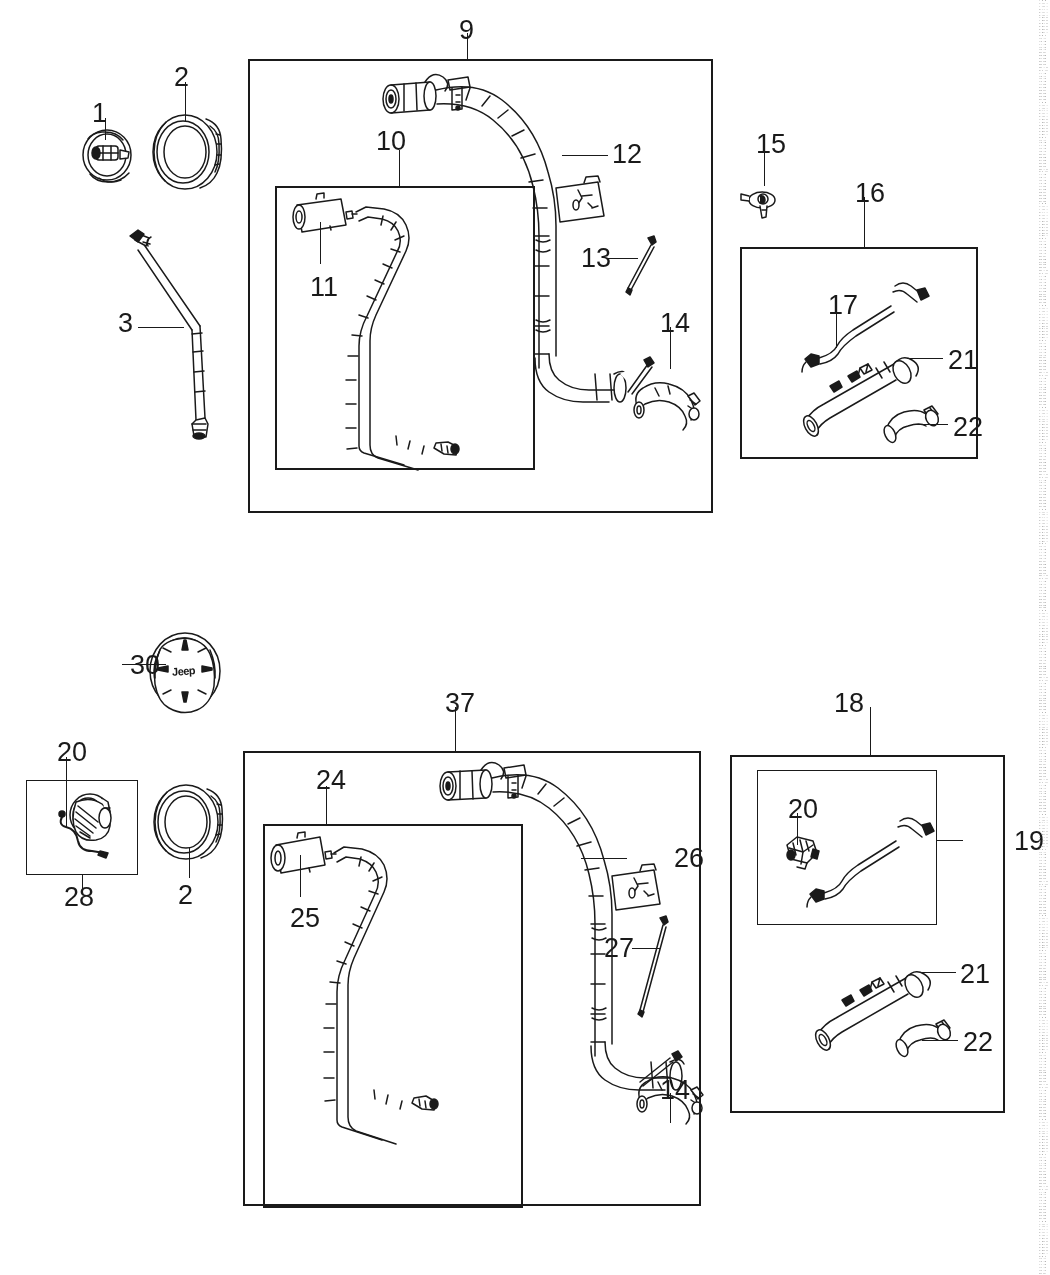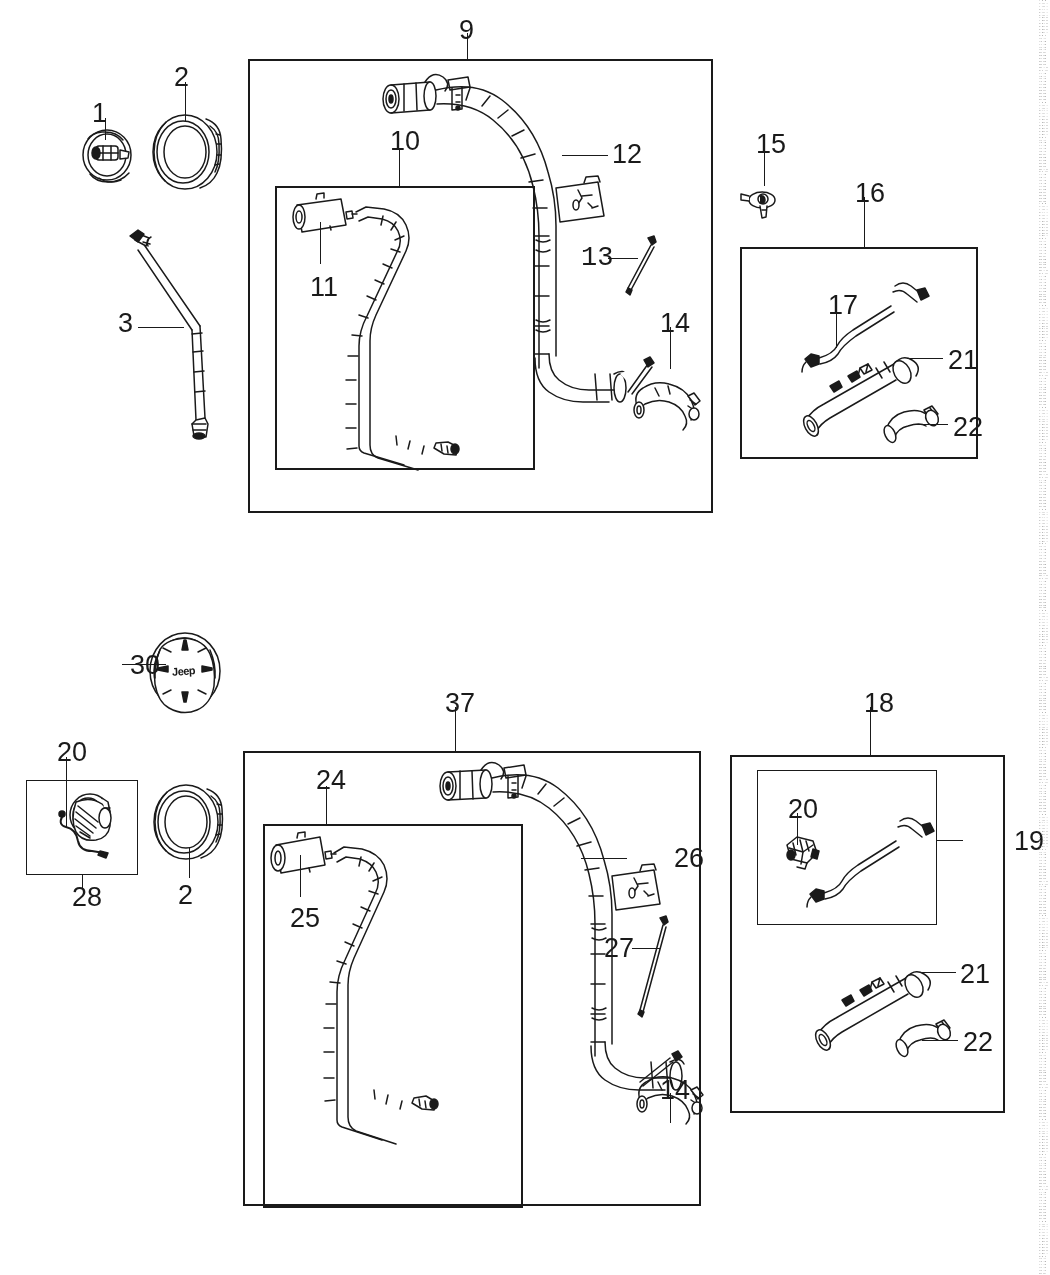--- a/index.html
+++ b/index.html
@@ -432,42 +432,42 @@
       <div class="lead v" style="left: 66px; top: 757px; height: 70px;"></div>
       <div class="lead v" style="left: 189px; top: 848px; height: 30px;"></div>
       <div class="lead h" style="left: 122px; top: 664px; width: 44px;"></div>
     </div>
 
   <div id="callouts-layer">
       <div class="num" title="Fuel filler cap" style="left: 92px; top: 100px;">1</div>
       <div class="num" title="Filler neck housing / bezel ring" style="left: 174px; top: 64px;">2</div>
       <div class="num" title="Vapor vent hose" style="left: 118px; top: 310px;">3</div>
       <div class="num" title="Fuel filler tube package (upper)" style="left: 459px; top: 17px;">9</div>
-      <div class="num" title="Vapor line sub-package" style="left: 390px; top: 128px;">10</div>
+      <div class="num" title="Vapor line sub-package" style="left: 376px; top: 128px;">10</div>
       <div class="num" title="Fuel vapor canister" style="left: 310px; top: 274px;">11</div>
       <div class="num" title="Fuel filler tube" style="left: 612px; top: 141px;">12</div>
-      <div class="num" title="Filler tube mounting screw" style="left: 581px; top: 245px; font-family: Liberation Mono, monospace;">13</div>
+      <div class="num" title="Filler tube mounting screw" style="left: 581px; top: 245px;">13</div>
       <div class="num" title="Fuel filler hose elbow" style="left: 660px; top: 310px;">14</div>
       <div class="num" title="Push pin retainer" style="left: 756px; top: 131px;">15</div>
       <div class="num" title="Fuel filler neck package (upper)" style="left: 855px; top: 180px;">16</div>
       <div class="num" title="Vapor recirculation line" style="left: 828px; top: 292px;">17</div>
-      <div class="num" title="Fuel filler neck package (lower)" style="left: 864px; top: 690px; text-align: right;">18</div>
+      <div class="num" title="Fuel filler neck package (lower)" style="left: 834px; top: 690px; text-align: right;">18</div>
       <div class="num" title="Vapor line sub-assembly" style="left: 968px; top: 828px; margin-left: 46px;">19</div>
       <div class="num" title="Line connector clip" style="left: 788px; top: 796px;">20</div>
       <div class="num" title="Fuel filler neck tube" style="left: 948px; top: 347px;">21</div>
       <div class="num" title="Fuel filler neck hose" style="left: 953px; top: 414px;">22</div>
       <div class="num" title="Fuel filler neck tube" style="left: 960px; top: 961px;">21</div>
       <div class="num" title="Fuel filler neck hose" style="left: 963px; top: 1029px;">22</div>
       <div class="num" title="Fuel filler tube package (lower)" style="left: 445px; top: 690px;">37</div>
       <div class="num" title="Vapor line sub-package" style="left: 316px; top: 767px;">24</div>
       <div class="num" title="Fuel vapor canister" style="left: 290px; top: 905px;">25</div>
       <div class="num" title="Fuel filler tube" style="left: 632px; top: 845px; margin-left: 42px;">26</div>
       <div class="num" title="Filler tube mounting screw" style="left: 604px; top: 935px;">27</div>
       <div class="num" title="Fuel filler hose elbow" style="left: 660px; top: 1077px;">14</div>
-      <div class="num" title="Fuel cap package" style="left: 72px; top: 884px;">28</div>
+      <div class="num" title="Fuel cap package" style="left: 64px; top: 884px;">28</div>
       <div class="num" title="Fuel filler cap with tether" style="left: 57px; top: 739px;">20</div>
       <div class="num" title="Filler neck housing / bezel ring" style="left: 178px; top: 882px;">2</div>
       <div class="num" title="Fuel filler door - Jeep" style="left: 93px; top: 652px; margin-left: 37px;">30</div>
     </div>
 
   <div class="micro" id="micro-strip">1 2 3 9 10 11 12 13 14 15 16 17 18 19 20 21 22 23 24 25 26 27 28 29 30 1 2 3 9 10 11 12 13 14 15 16 17 18 19 20 21 22 23 24 25 26 27 28 29 30 1 2 3 9 10 11 12 13 14 15 16 17 18 19 20 21 22 23 24 25 26 27 28 29 30 1 2 3 9 10 11 12 13 14 15 16 17 18 19 20 21 22 23 24 25 26 27 28 29 30 1 2 3 9 10 11 12 13 14 15 16 17 18 19 20 21 22 23 24 25 26 27 28 29 30 1 2 3 9 10 11 12 13 14 15 16 17 18 19 20 21 22 23 24 25 26 27 28 29 30 1 2 3 9 10 11 12 13 14 15 16 17 18 19 20 21 22 23 24 25 26 27 28 29 30 1 2 3 9 10 11 12 13 14 15 16 17 18 19 20 21 22 23 24 25 26 27 28 29 30 1 2 3 9 10 11 12 13 14 15 16 17 18 19 20 21 22 23 24 25 26 27 28 29 30 1 2 3 9 10 11 12 13 14 15 16 17 18 19 20 21 22 23 24 25 26 27 28 29 30 1 2 3 9 10 11 12 13 14 15 16 17 18 19 20 21 22 23 24 25 26 27 28 29 30 1 2 3 9 10 11 12 13 14 15 16 17 18 19 20 21 22 23 24 25 26 27 28 29 30 1 2 3 9 10 11 12 13 14 15 16 17 18 19 20 21 22 23 24 25 26 27 28 29 30 1 2 3 9 10 11 12 13 14 15 16 17 18 19 20 21 22 23 24 25 26 27 28 29 30 1 2 3 9 10 11 12 13 14 15 16 17 18 19 20 21 22 23 24 25 26 27 28 29 30 1 2 3 9 10 11 12 13 14 15 16 17 18 19 20 21 22 23 24 25 26 27 28 29 30 1 2 3 9 10 11 12 13 14 15 16 17 18 19 20 21 22 23 24 25 26 27 28 29 30 1 2 3 9 10 11 12 13 14 15 16 17 18 19 20 21 22 23 24 25 26 27 28 29 30 1 2 3 9 10 11 12 13 14 15 16 17 18 19 20 21 22 23 24 25 26 27 28 29 30 1 2 3 9 10 11 12 13 14 15 16 17 18 19 20 21 22 23 24 25 26 27 28 29 30 1 2 3 9 10 11 12 13 14 15 16 17 18 19 20 21 22 23 24 25 26 27 28 29 30 1 2 3 9 10 11 12 13 14 15 16 17 18 19 20 21 22 23 24 25 26 27 28 29 30 1 2 3 9 10 11 12 13 14 15 16 17 18 19 20 21 22 23 24 25 26 27 28 29 30 1 2 3 9 10 11 12 13 14 15 16 17 18 19 20 21 22 23 24 25 26 27 28 29 30 1 2 3 9 10 11 12 13 14 15 16 17 18 19 20 21 22 23 24 25 26 27 28 29 30 1 2 3 9 10 11 12 13 14 15 16 17 18 19 20 21 22 23 24 25 26 27 28 29 30 1 2 3 9 10 11 12 13 14 15 16 17 18 19 20 21 22 23 24 25 26 27 28 29 30 1 2 3 9 10 11 12 13 14 15 16 17 18 19 20 21 22 23 24 25 26 27 28 29 30 1 2 3 9 10 11 12 13 14 15 16 17 18 19 20 21 22 23 24 25 26 27 28 29 30 1 2 3 9 10 11 12 13 14 15 16 17 18 19 20 21 22 23 24 25 26 27 28 29 30 1 2 3 9 10 11 12 13 14 15 16 17 18 19 20 21 22 23 24 25 26 27 28 29 30 1 2 3 9 10 11 12 13 14 15 16 17 18 19 20 21 22 23 24 25 26 27 28 29 30 1 2 3 9 10 11 12 13 14 15 16 17 18 19 20 21 22 23 24 25 26 27 28 29 30 1 2 3 9 10 11 12 13 14 15 16 17 18 19 20 21 22 23 24 25 26 27 28 29 30 1 2 3 9 10 11 12 13 14 15 16 17 18 19 20 21 22 23 24 25 26 27 28 29 30 1 2 3 9 10 11 12 13 14 15 16 17 18 19 20 21 22 23 24 25 26 27 28 29 30 1 2 3 9 10 11 12 13 14 15 16 17 18 19 20 21 22 23 24 25 26 27 28 29 30 1 2 3 9 10 11 12 13 14 15 16 17 18 19 20 21 22 23 24 25 26 27 28 29 30 1 2 3 9 10 11 12 13 14 15 16 17 18 19 20 21 22 23 24 25 26 27 28 29 30 1 2 3 9 10 11 12 13 14 15 16 17 18 19 20 21 22 23 24 25 26 27 28 29 30 1 2 3 9 10 11 12 13 14 15 16 17 18 19 20 21 22 23 24 25 26 27 28 29 30 1 2 3 9 10 11 12 13 14 15 16 17 18 19 20 21 22 23 24 25 26 27 28 29 30 1 2 3 9 10 11 12 13 14 15 16 17 18 19 20 21 22 23 24 25 26 27 28 29 30 1 2 3 9 10 11 12 13 14 15 16 17 18 19 20 21 22 23 24 25 26 27 28 29 30 1 2 3 9 10 11 12 13 14 15 16 17 18 19 20 21 22 23 24 25 26 27 28 29 30 1 2 3 9 10 11 12 13 14 15 16 17 18 19 20 21 22 23 24 25 26 27 28 29 30 1 2 3 9 10 11 12 13 14 15 16 17 18 19 20 21 22 23 24 25 26 27 28 29 30 1 2 3 9 10 11 12 13 14 15 16 17 18 19 20 21 22 23 24 25 26 27 28 29 30 1 2 3 9 10 11 12 13 14 15 16 17 18 19 20 21 22 23 24 25 26 27 28 29 30 1 2 3 9 10 11 12 13 14 15 16 17 18 19 20 21 22 23 24 25 26 27 28 29 30 1 2 3 9 10 11 12 13 14 15 16 17 18 19 20 21 22 23 24 25 26 27 28 29 30 1 2 3 9 10 11 12 13 14 15 16 17 18 19 20 21 22 23 24 25 26 27 28 29 30 1 2 3 9 10 11 12 13 14 15 16 17 18 19 20 21 22 23 24 25 26 27 28 29 30 1 2 3 9 10 11 12 13 14 15 16 17 18 19 20 21 22 23 24 25 26 27 28 29 30 1 2 3 9 10 11 12 13 14 15 16 17 18 19 20 21 22 23 24 25 26 27 28 29 30 1 2 3 9 10 11 12 13 14 15 16 17 18 19 20 21 22 23 24 25 26 27 28 29 30 1 2 3 9 10 11 12 13 14 15 16 17 18 19 20 21 22 23 24 25 26 27 28 29 30 1 2 3 9 10 11 12 13 14 15 16 17 18 19 20 21 22 23 24 25 26 27 28 29 30 1 2 3 9 10 11 12 13 14 15 16 17 18 19 20 21 22 23 24 25 26 27 28 29 30 1 2 3 9 10 11 12 13 14 15 16 17 18 19 20 21 22 23 24 25 26 27 28 29 30 1 2 3 9 10 11 12 13 14 15 16 17 18 19 20 21 22 23 24 25 26 27 28 29 30 1 2 3 9 10 11 12 13 14 15 16 17 18 19 20 21 22 23 24 25 26 27 28 29 30 1 2 3 9 10 11 12 13 14 15 16 17 18 19 20 21 22 23 24 25 26 27 28 29 30 1 2 3 9 10 11 12 13 14 15 16 17 18 19 20 21 22 23 24 25 26 27 28 29 30 1 2 3 9 10 11 12 13 14 15 16 17 18 19 20 21 22 23 24 25 26 27 28 29 30 1 2 3 9 10 11 12 13 14 15 16 17 18 19 20 21 22 23 24 25 26 27 28 29 30 1 2 3 9 10 11 12 13 14 15 16 17 18 19 20 21 22 23 24 25 26 27 28 29 30 1 2 3 9 10 11 12 13 14 15 16 17 18 19 20 21 22 23 24 25 26 27 28 29 30 1 2 3 9 10 11 12 13 14 15 16 17 18 19 20 21 22 23 24 25 26 27 28 29 30 1 2 3 9 10 11 12 13 14 15 16 17 18 19 20 21 22 23 24 25 26 27 28 29 30 1 2 3 9 10 11 12 13 14 15 16 17 18 19 20 21 22 23 24 25 26 27 28 29 30 1 2 3 9 10 11 12 13 14 15 16 17 18 19 20 21 22 23 24 25 26 27 28 29 30 1 2 3 9 10 11 12 13 14 15 16 17 18 19 20 21 22 23 24 25 26 27 28 29 30 1 2 3 9 10 11 12 13 14 15 16 17 18 19 20 21 22 23 24 25 26 27 28 29 30 1 2 3 9 10 11 12 13 14 15 16 17 18 19 20 21 22 23 24 25 26 27 28 29 30 1 2 3 9 10 11 12 13 14 15 16 17 18 19 20 21 22 23 24 25 26 27 28 29 30 1 2 3 9 10 11 12 13 14 15 16 17 18 19 20 21 22 23 24 25 26 27 28 29 30 1 2 3 9 10 11 12 13 14 15 16 17 18 19 20 21 22 23 24 25 26 27 28 29 30 1 2 3 9 10 11 12 13 14 15 16 17 18 19 20 21 22 23 24 25 26 27 28 29 30 1 2 3 9 10 11 12 13 14 15 16 17 18 19 20 21 22 23 24 25 26 27 28 29 30 1 2 3 9 10 11 12 13 14 15 16 17 18 19 20 21 22 23 24 25 26 27 28 29 30 1 2 3 9 10 11 12 13 14 15 16 17 18 19 20 21 22 23 24 25 26 27 28 29 30 1 2 3 9 10 11 12 13 14 15 16 17 18 19 20 21 22 23 24 25 26 27 28 29 30 1 2 3 9 10 11 12 13 14 15 16 17 18 19 20 21 22 23 24 25 26 27 28 29 30 1 2 3 9 10 11 12 13 14 15 16 17 18 19 20 21 22 23 24 25 26 27 28 29 30 1 2 3 9 10 11 12 13 14 15 16 17 18 19 20 21 22 23 24 25 26 27 28 29 30 1 2 3 9 10 11 12 13 14 15 16 17 18 19 20 21 22 23 24 25 26 27 28 29 30 1 2 3 9 10 11 12 13 14 15 16 17 18 19 20 21 22 23 24 25 26 27 28 29 30 1 2 3 9 10 11 12 13 14 15 16 17 18 19 20 21 22 23 24 25 26 27 28 29 30 1 2 3 9 10 11 12 13 14 15 16 17 18 19 20 21 22 23 24 25 26 27 28 29 30 </div>
 
 </div>
 
 </body></html>

